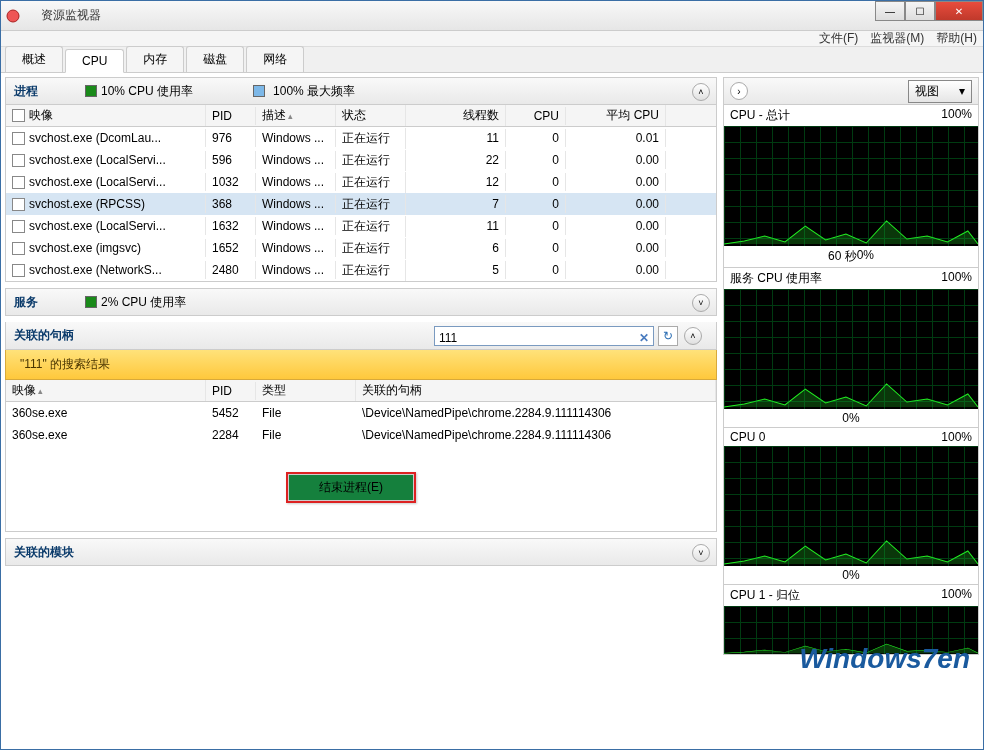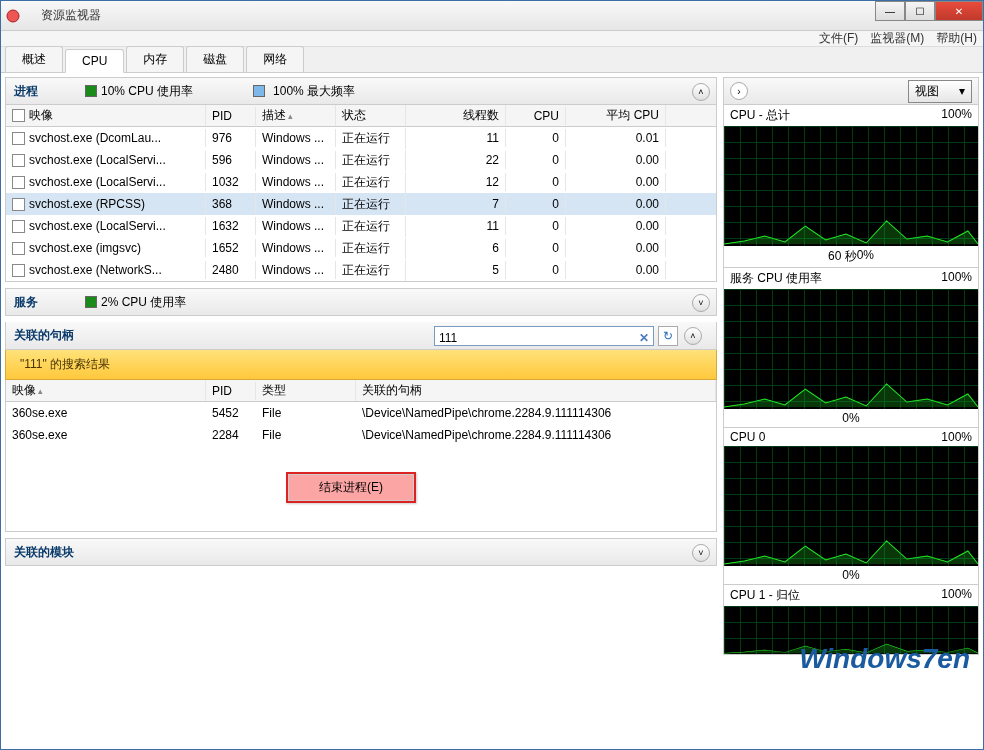--- a/index.html
+++ b/index.html
@@ -47,21 +47,21 @@
 .results-hdr { background: linear-gradient(to bottom, #ffe27a, #ffc83c); border: 1px solid #d8a93a; border-top: none; padding: 6px 14px; color: #4a3500; }
 .h-col-img { width: 200px; }
 .h-col-pid { width: 50px; }
 .h-col-type { width: 100px; }
 .h-col-name { flex: 1; }
 .handles-body { border: 1px solid #ccc; border-top: none; min-height: 130px; position: relative; }
 .handle-row { display: flex; height: 22px; align-items: center; }
 .handle-row.sel { outline: 1px dotted #555; }
 .handle-row > div { padding: 2px 6px; overflow: hidden; white-space: nowrap; }
 .context-menu { position: absolute; left: 280px; top: 70px; border: 2px solid #d22; background: #f5f5f5; box-shadow: 1px 1px 2px rgba(0,0,0,0.2); }
-.context-menu .item { padding: 4px 30px 4px 30px; border: 1px solid #ccc; background: #fca5a5; }
+.context-menu .item { padding: 4px 30px 4px 30px; border: 1px solid #ccc; background: #15803d; }
 .right-hdr { height: 28px; background: linear-gradient(to bottom, #f9f9f9, #e9e9e9); border: 1px solid #ccc; display: flex; align-items: center; padding: 0 6px; justify-content: space-between; }
 .right-hdr .arrow-btn { width: 18px; height: 18px; border: 1px solid #aaa; border-radius: 50%; display: flex; align-items: center; justify-content: center; background: #fff; font-size: 10px; }
 .view-dd { border: 1px solid #888; padding: 2px 6px; background: linear-gradient(to bottom, #fff, #e5e5e5); display: flex; align-items: center; gap: 20px; }
 .chart-box { border: 1px solid #ccc; border-top: none; }
 .chart-title { display: flex; justify-content: space-between; padding: 2px 6px; background: #fff; }
 .chart-canvas { height: 120px; background: #000; position: relative; overflow: hidden; }
 .chart-grid { position: absolute; inset: 0; background-image: linear-gradient(#0a3 1px, transparent 1px), linear-gradient(90deg, #0a3 1px, transparent 1px); background-size: 16px 16px; opacity: 0.35; }
 .chart-footer { display: flex; justify-content: center; padding: 2px 6px; background: #fff; }
 .sort-ind { color: #888; font-size: 9px; margin-left: 2px; }
 .watermark { position: absolute; right: 14px; bottom: 75px; font-size: 28px; font-weight: bold; font-style: italic; color: #1a5a9e; pointer-events: none; }

